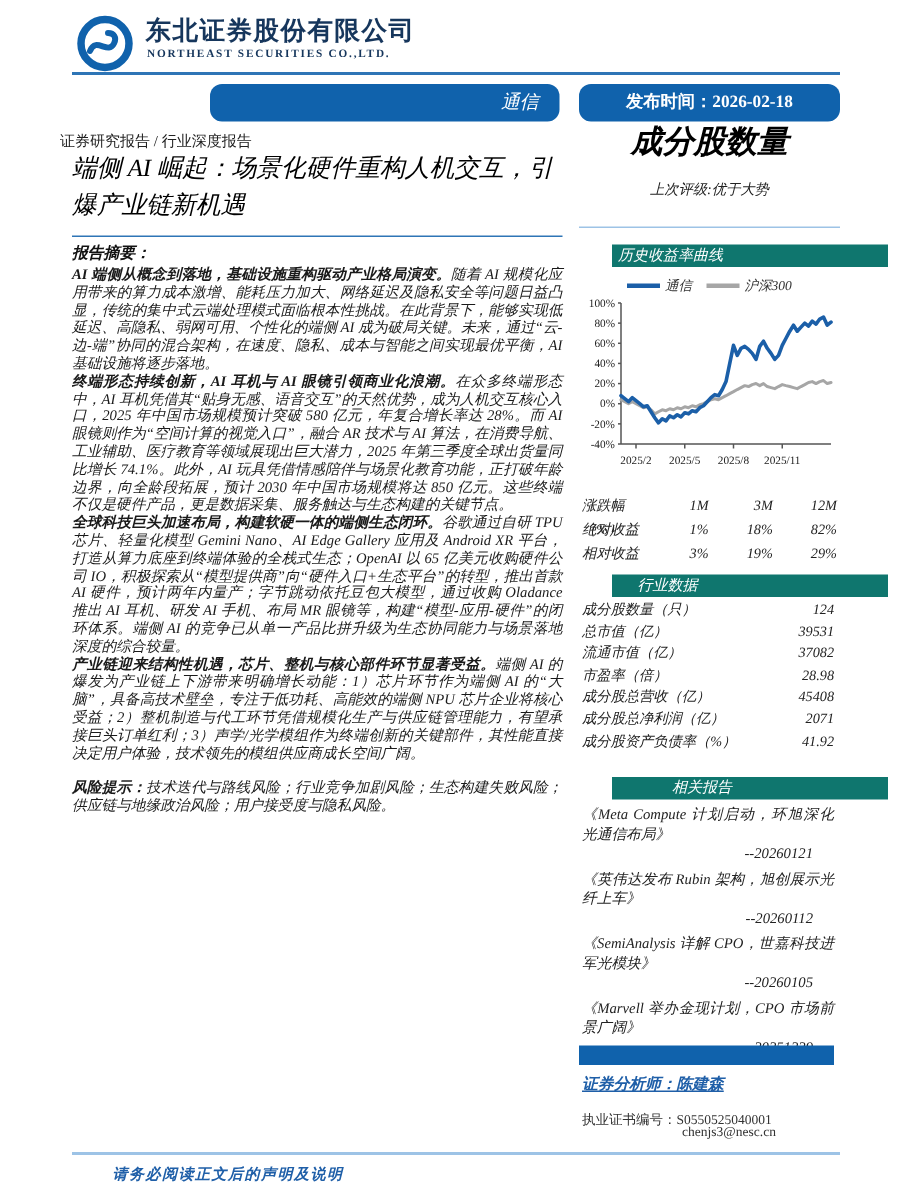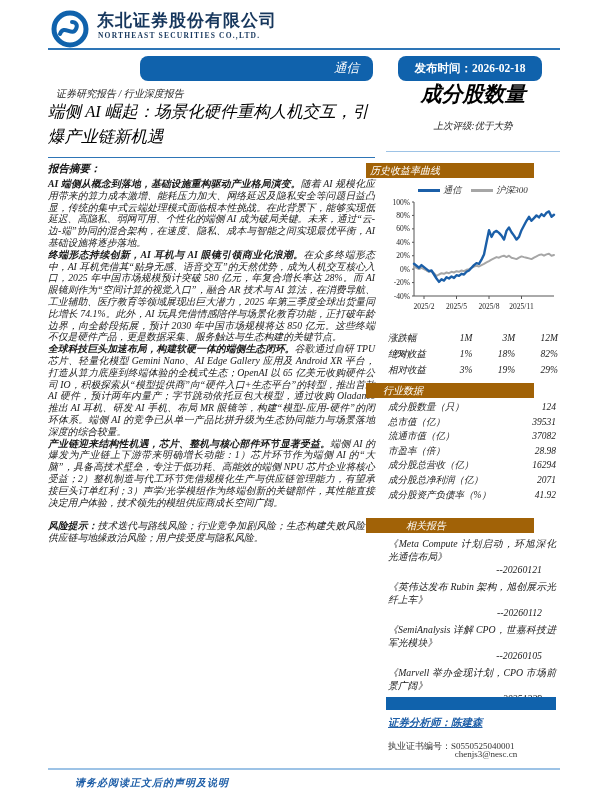--- a/index.html
+++ b/index.html
@@ -6,38 +6,38 @@
   .page{position:relative;width:600px;height:800px;background:#fff;overflow:hidden;
         font-family:"Liberation Serif",serif;color:#111;}
   
   .logo{position:absolute;left:50px;top:9px;width:40px;height:40px;}
   .co-cn{position:absolute;left:97px;top:9px;font-size:17px;font-weight:bold;color:#16365c;letter-spacing:1px;}
   .co-en{position:absolute;left:98px;top:31px;font-size:7.5px;font-weight:bold;color:#16365c;letter-spacing:1.2px;}
   .hdr-rule{position:absolute;left:48px;top:48px;width:512px;height:2px;background:#2e75b6;}
   .banner{position:absolute;top:56px;height:25px;background:#1062ac;border-radius:8px;color:#fff;}
   .banner.ind{left:140px;width:233px;text-align:right;padding-right:14px;box-sizing:border-box;
               line-height:25px;font-size:12.5px;font-style:italic;}
-  .banner.pub{left:398px;width:144px;text-align:center;line-height:25px;font-size:11.5px;font-weight:bold;}
-  .rpt-type{position:absolute;left:56px;top:87px;font-size:10px;font-style:italic;color:#222;}
+  .banner.pub{left:386px;width:174px;text-align:center;line-height:25px;font-size:11.5px;font-weight:bold;}
+  .rpt-type{position:absolute;left:40px;top:87px;font-size:10px;color:#222;}
   .rating{position:absolute;left:386px;top:80px;width:174px;text-align:center;
           font-size:21px;font-weight:bold;font-style:italic;color:#000;}
   .prev-rating{position:absolute;left:386px;top:120px;width:174px;text-align:center;
           font-size:9.5px;font-style:italic;color:#222;}
   .rdiv{position:absolute;left:386px;top:151px;width:174px;height:1px;background:#9dc3e6;}
   
   .title{position:absolute;left:48px;top:100px;width:330px;font-size:16.5px;font-weight:normal;
          line-height:1.5;font-style:italic;color:#000;}
   .title-rule{position:absolute;left:48px;top:157px;width:327px;height:1px;background:#2e75b6;}
   .abs-head{position:absolute;left:48px;top:162px;font-size:10.5px;font-weight:bold;font-style:italic;}
   .abs-body{position:absolute;left:48px;top:178px;width:327px;}
   .para{font-size:9.8px;line-height:11.8px;text-align:justify;font-style:italic;color:#1a1a1a;}
   .para b{font-style:italic;}
   .para.gap{margin-top:12px;}
   
-  .rcol-bar{position:absolute;left:366px;width:168px;height:15px;background:#a16207;color:#fff;
+  .rcol-bar{position:absolute;left:408px;width:184px;height:15px;background:#0f766e;color:#fff;
             font-size:10px;line-height:15px;padding-left:4px;box-sizing:border-box;font-style:italic;}
   .legend{position:absolute;left:386px;top:184px;width:174px;text-align:center;font-size:9px;color:#333;}
   .legend .sw{display:inline-block;width:22px;height:3px;vertical-align:middle;margin-right:3px;}
   .legend .it{margin:0 5px;font-style:italic;}
   .chart{position:absolute;left:386px;top:196px;width:174px;height:130px;}
   .ptable{position:absolute;left:388px;top:330px;width:170px;font-size:9.5px;font-style:italic;color:#222;}
   .ptable .row{display:flex;height:16px;line-height:16px;gap:22px;}
   .ptable .c0{width:68px;text-align:left;}
   .ptable .c{width:34px;text-align:right;}
   .idata{position:absolute;left:388px;top:400px;width:168px;font-size:9.5px;font-style:italic;color:#222;}
@@ -157,21 +157,21 @@
       <div class="row">
         <span class="lab">流通市值（亿）</span>
         <span class="val">37082</span>
       </div>
       <div class="row">
         <span class="lab">市盈率（倍）</span>
         <span class="val">28.98</span>
       </div>
       <div class="row">
         <span class="lab">成分股总营收（亿）</span>
-        <span class="val">16294</span>
+        <span class="val">45408</span>
       </div>
       <div class="row">
         <span class="lab">成分股总净利润（亿）</span>
         <span class="val">2071</span>
       </div>
       <div class="row">
         <span class="lab">成分股资产负债率（%）</span>
         <span class="val">41.92</span>
       </div>
     </div>

